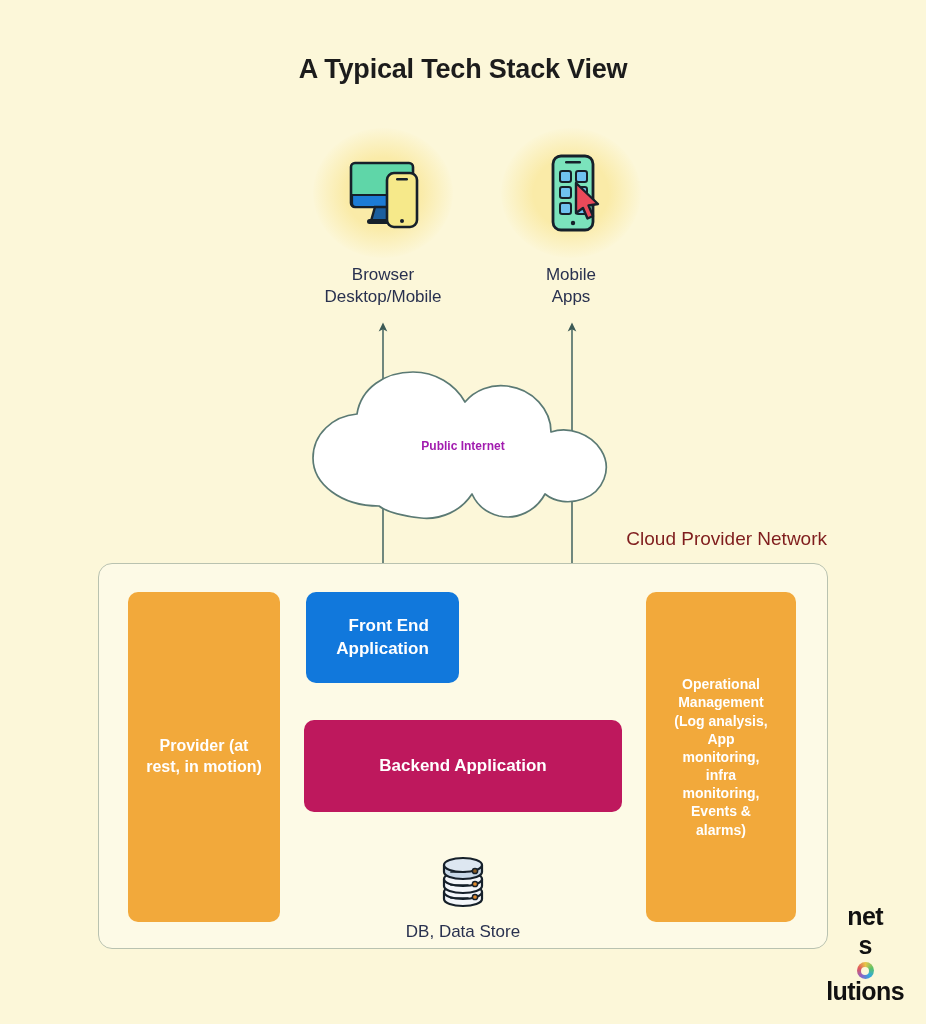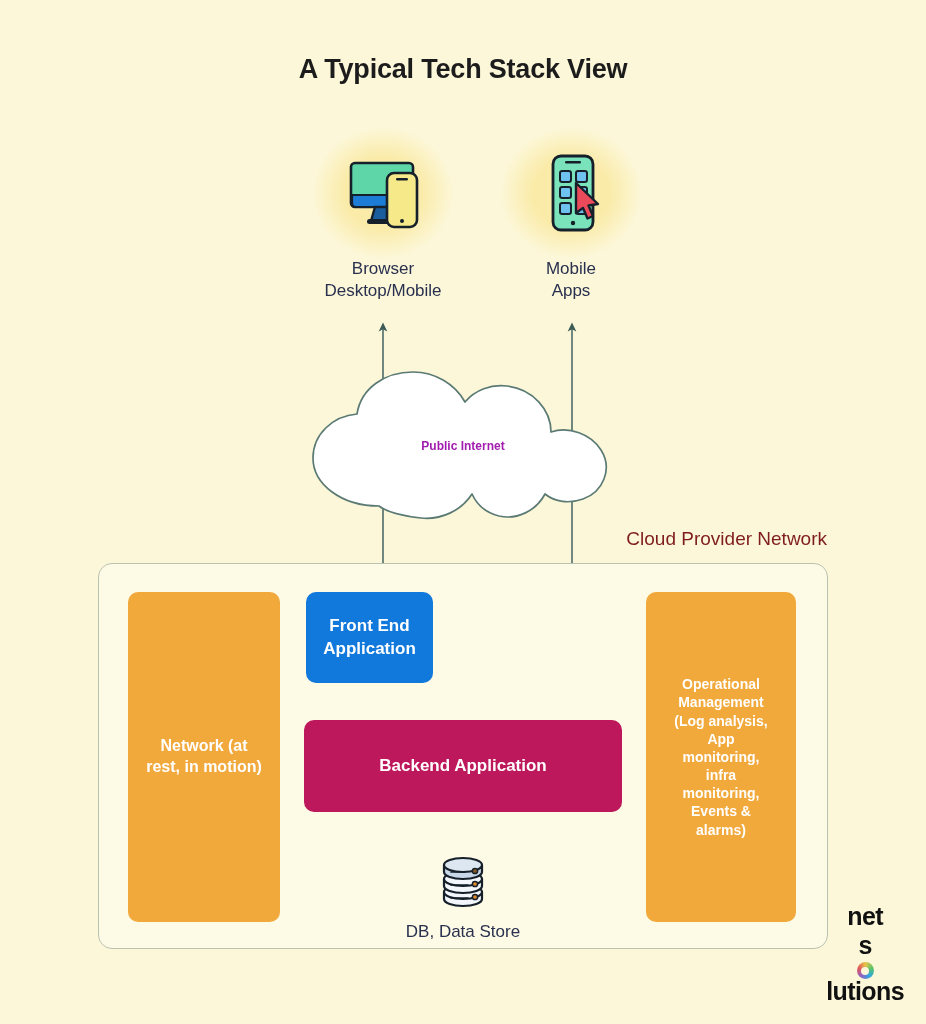--- a/index.html
+++ b/index.html
@@ -64,20 +64,21 @@
     height: 130px;
     border-radius: 50%;
     background: radial-gradient(ellipse at center, #FAEBA8 0%, #FAEBA8 38%, rgba(250,235,168,0) 72%);
   }
   .icon-halo svg {
     position: absolute;
     left: 50%; top: 50%;
     transform: translate(-50%, -50%);
   }
   .client-label {
+    margin-top: 6px;
     font-size: 17px;
     line-height: 1.28;
     color: #29314F;
   }
 
   
   .cloud-wrap {
     position: absolute;
     left: 293px;
     top: 366px;
@@ -140,24 +141,25 @@
     width: 152px;
     height: 330px;
     background: #F2A93B;
     font-size: 16px;
     padding: 0 12px;
   }
 
   .block-frontend {
     left: 306px;
     top: 592px;
-    width: 127px;
+    width: 153px;
     height: 91px;
     background: #1178DC;
     font-size: 17px;
+    text-align: right;
   }
 
   .block-backend {
     left: 304px;
     top: 720px;
     width: 318px;
     height: 92px;
     background: #be185d;
     font-size: 17px;
   }
@@ -312,21 +314,21 @@
                C 243 145, 224 154, 206 150
                C 194 147, 184 139, 179 128
                C 168 145, 148 154, 128 152
                C 110 150, 95 147, 86 140 Z" fill="#FFFFFF" stroke="#5B7A74" stroke-width="1.7" stroke-linejoin="round"></path>
     </svg>
     <div class="cloud-label">Public Internet</div>
   </div>
 
   <div class="block block-security">
     <div>
-      <div>Network (at</div>
+      <div>Provider (at</div>
       <div>rest, in motion)</div>
     </div>
   </div>
 
   <div class="block block-frontend">
     <div>
       <div>Front End</div>
       <div>Application</div>
     </div>
   </div>

